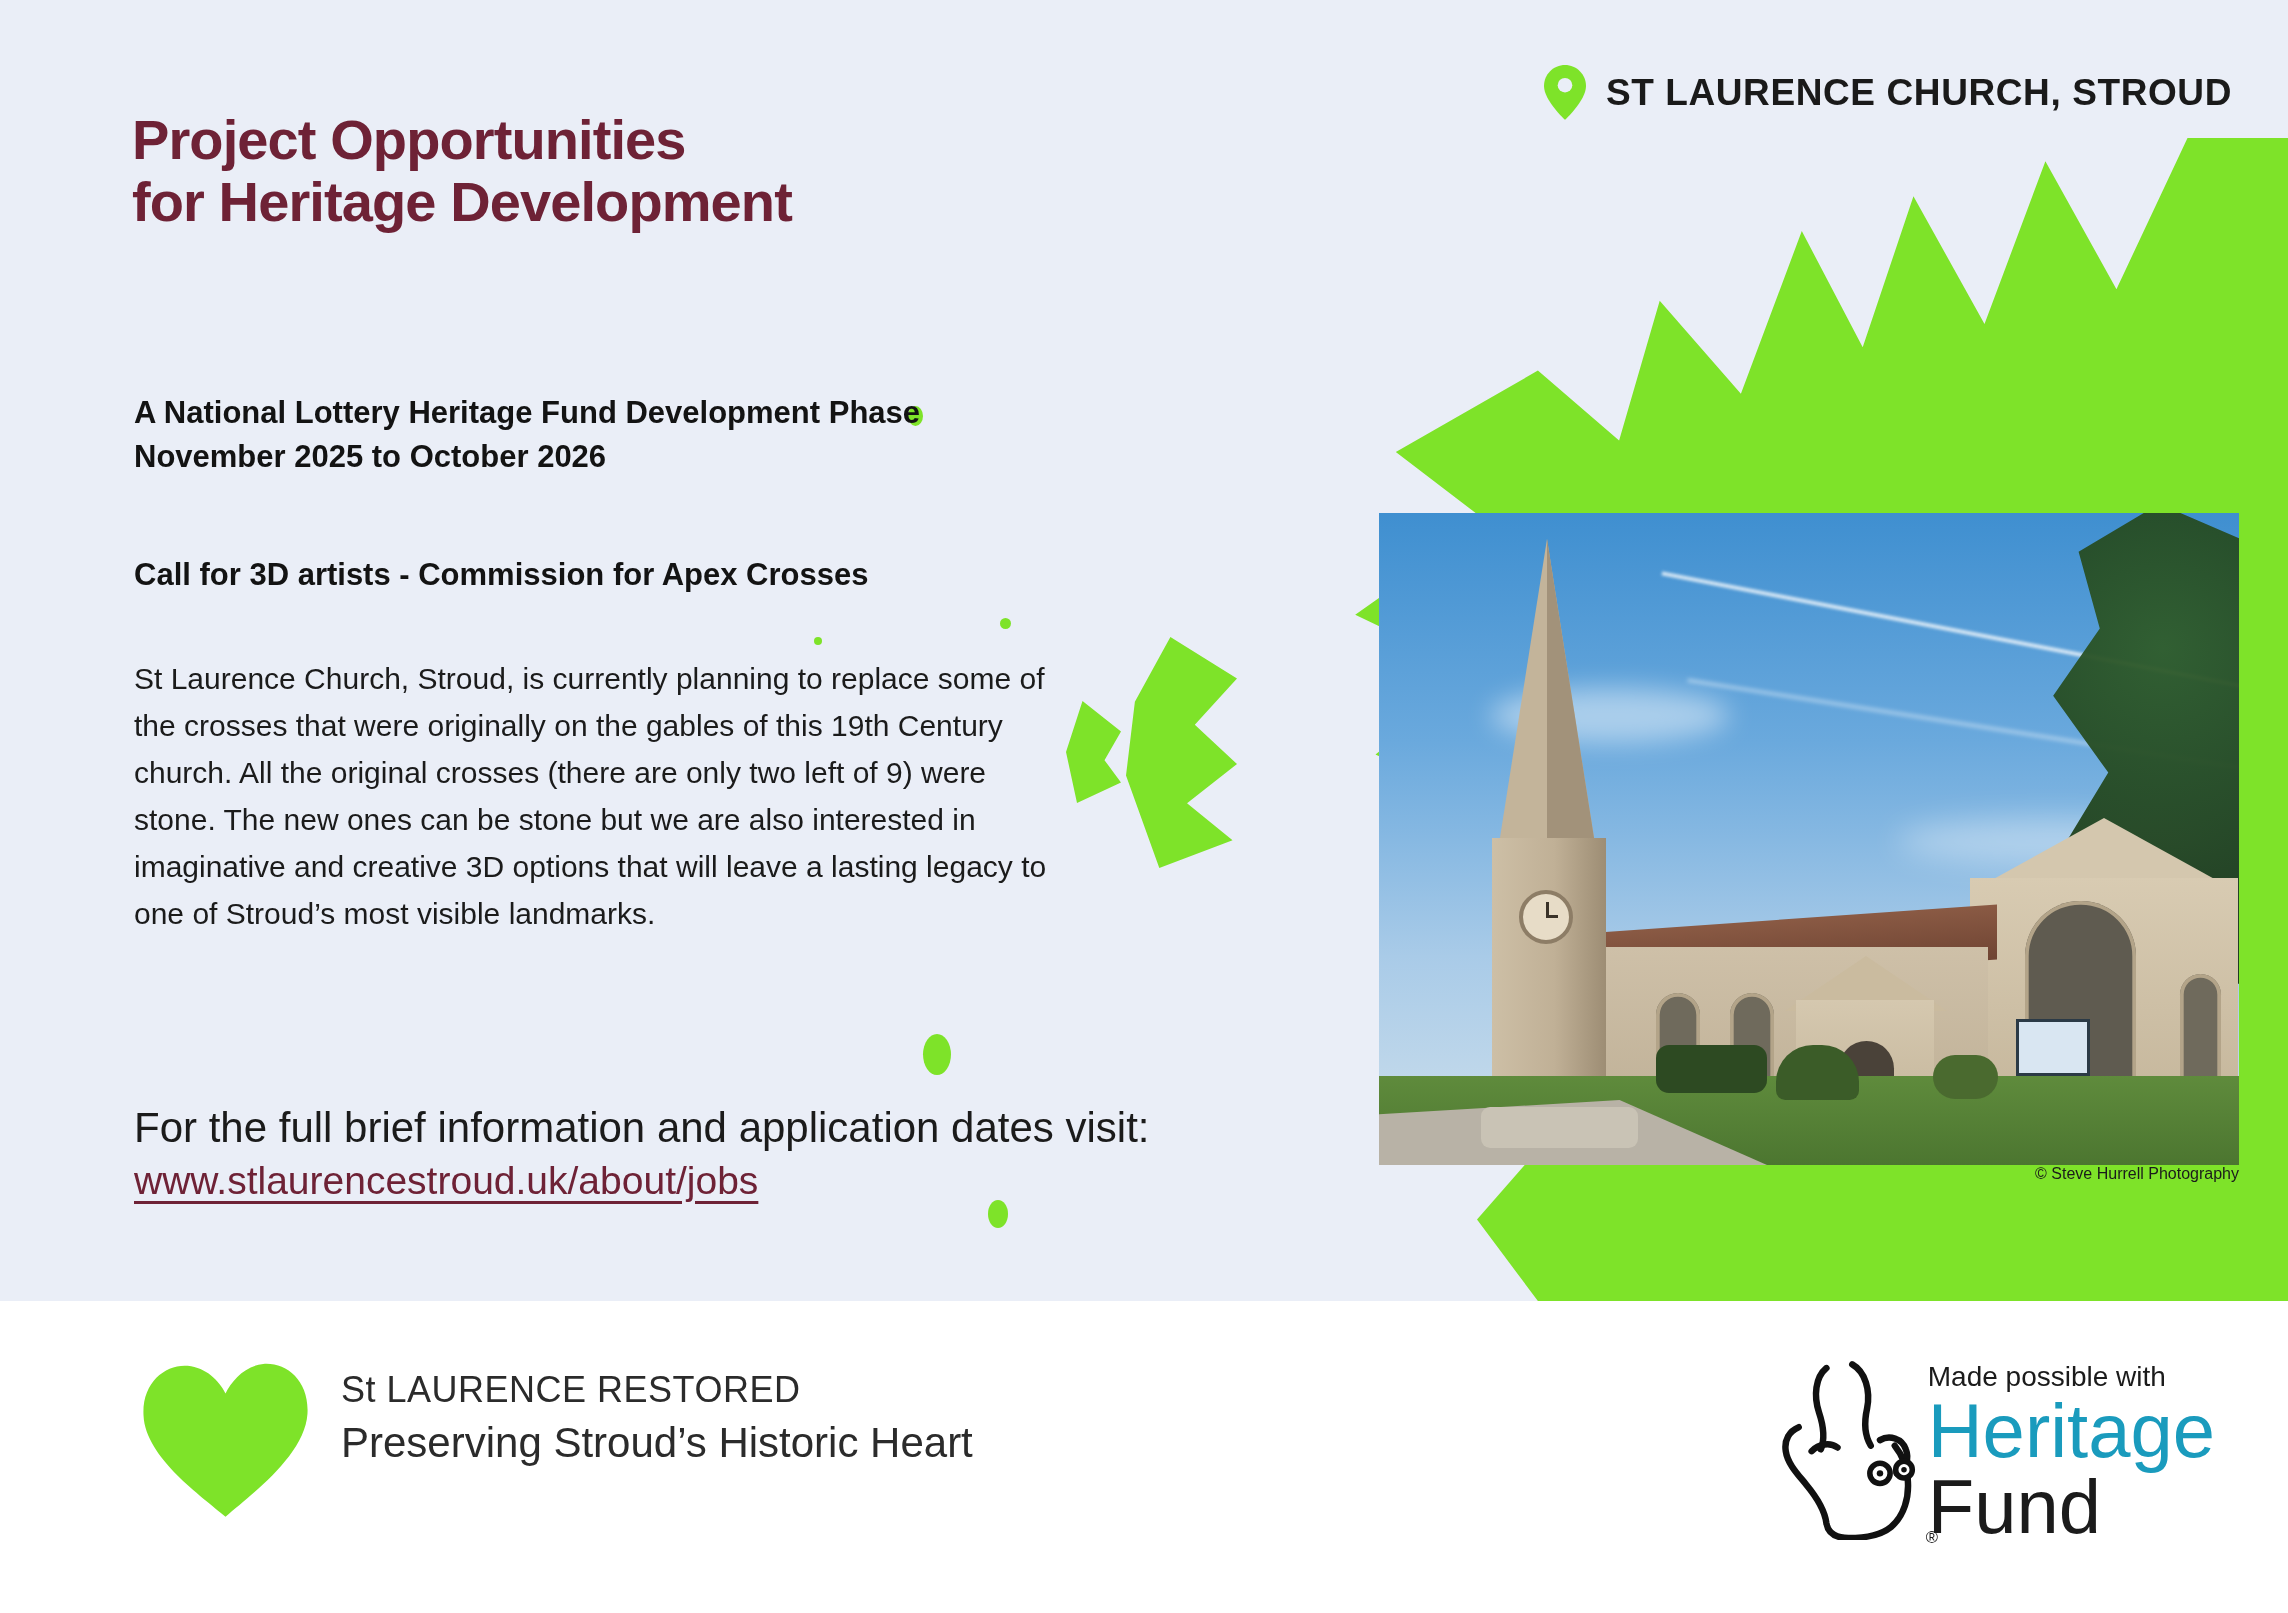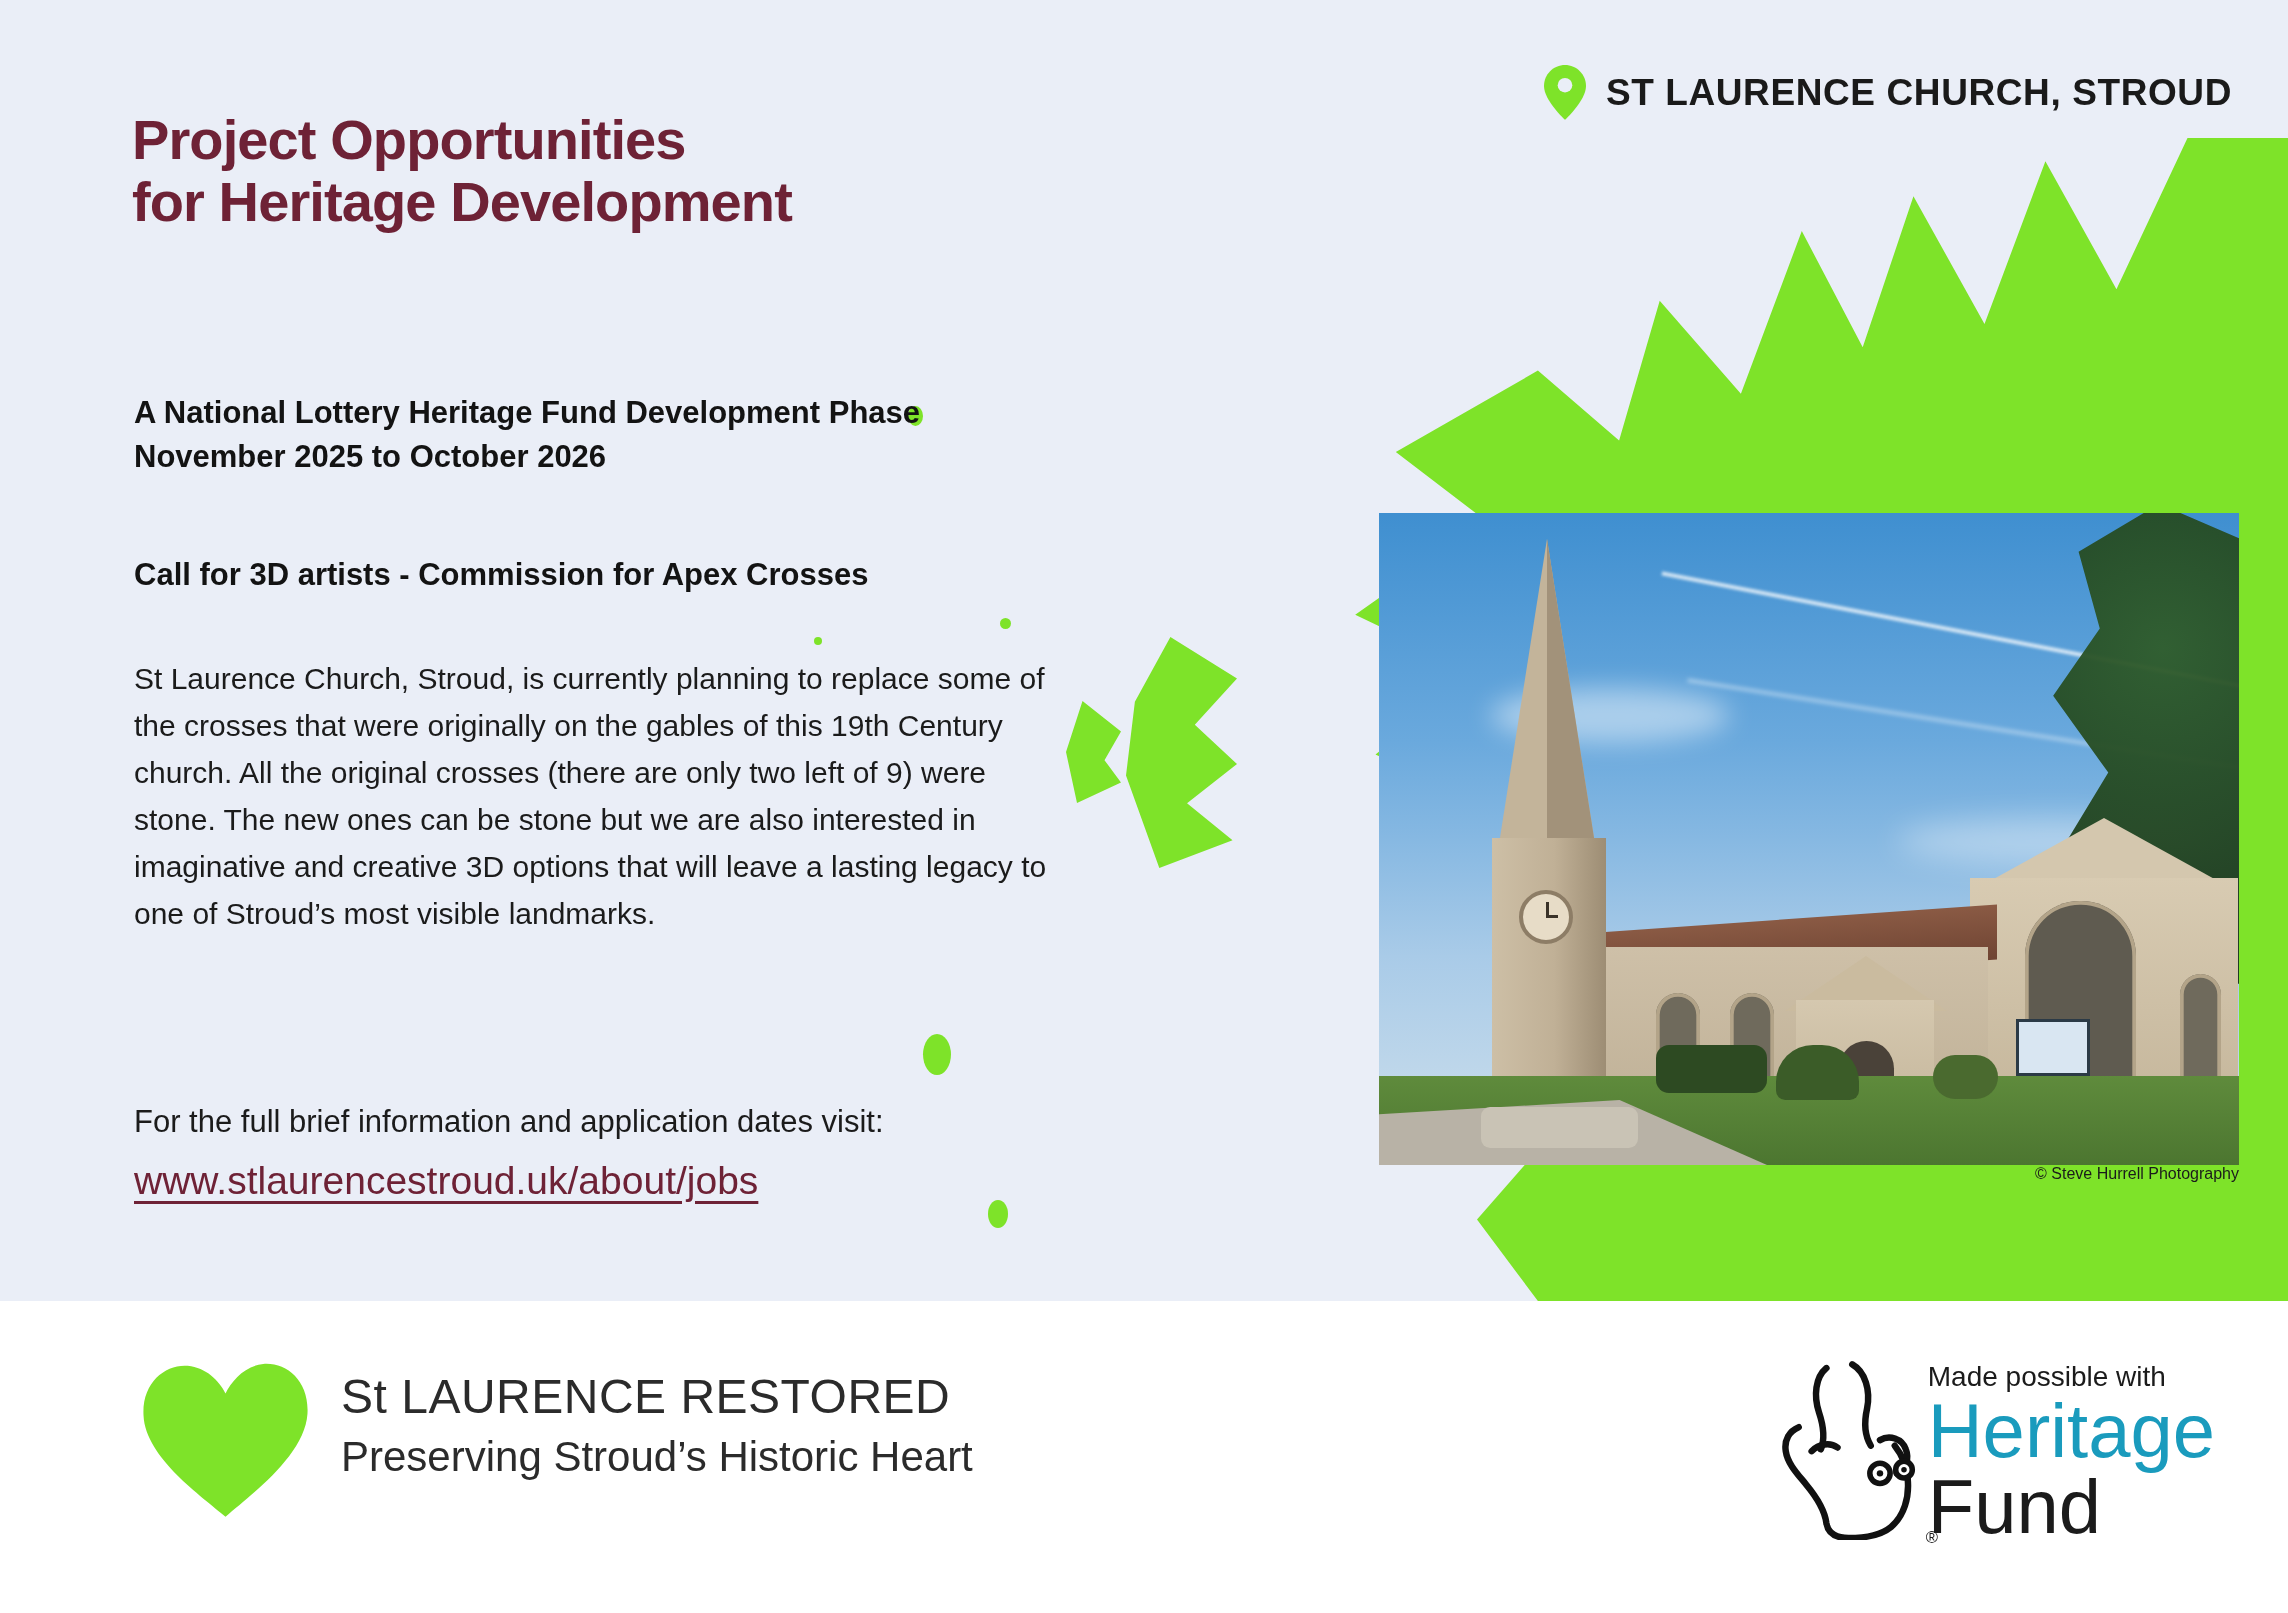--- a/index.html
+++ b/index.html
@@ -121,21 +121,21 @@
     width: 923px;
     font-size: 30px;
     line-height: 1.57;
     color: #1b1b1b;
   }
   .visit-line {
     position: absolute;
     left: 134px;
     top: 1104px;
     width: 1061px;
-    font-size: 31px;
+    font-size: 42px;
     color: #1b1b1b;
   }
   .visit-url {
     position: absolute;
     left: 134px;
     top: 1159px;
     font-size: 39px;
     color: #6e2236;
     text-decoration: underline;
     text-underline-offset: 6.5px;
@@ -331,21 +331,21 @@
   .heart {
     position: absolute;
     left: 138px; top: 57px;
     width: 175px; height: 162px;
   }
   .brand-text {
     position: absolute;
     left: 341px; top: 68px;
   }
   .brand-title {
-    font-size: 48px;
+    font-size: 36px;
     color: #2b2b2b;
     letter-spacing: 0.5px;
     line-height: 1.18;
   }
   .brand-sub {
     font-size: 42px;
     color: #2b2b2b;
     line-height: 1.25;
     margin-top: 5.5px;
   }

